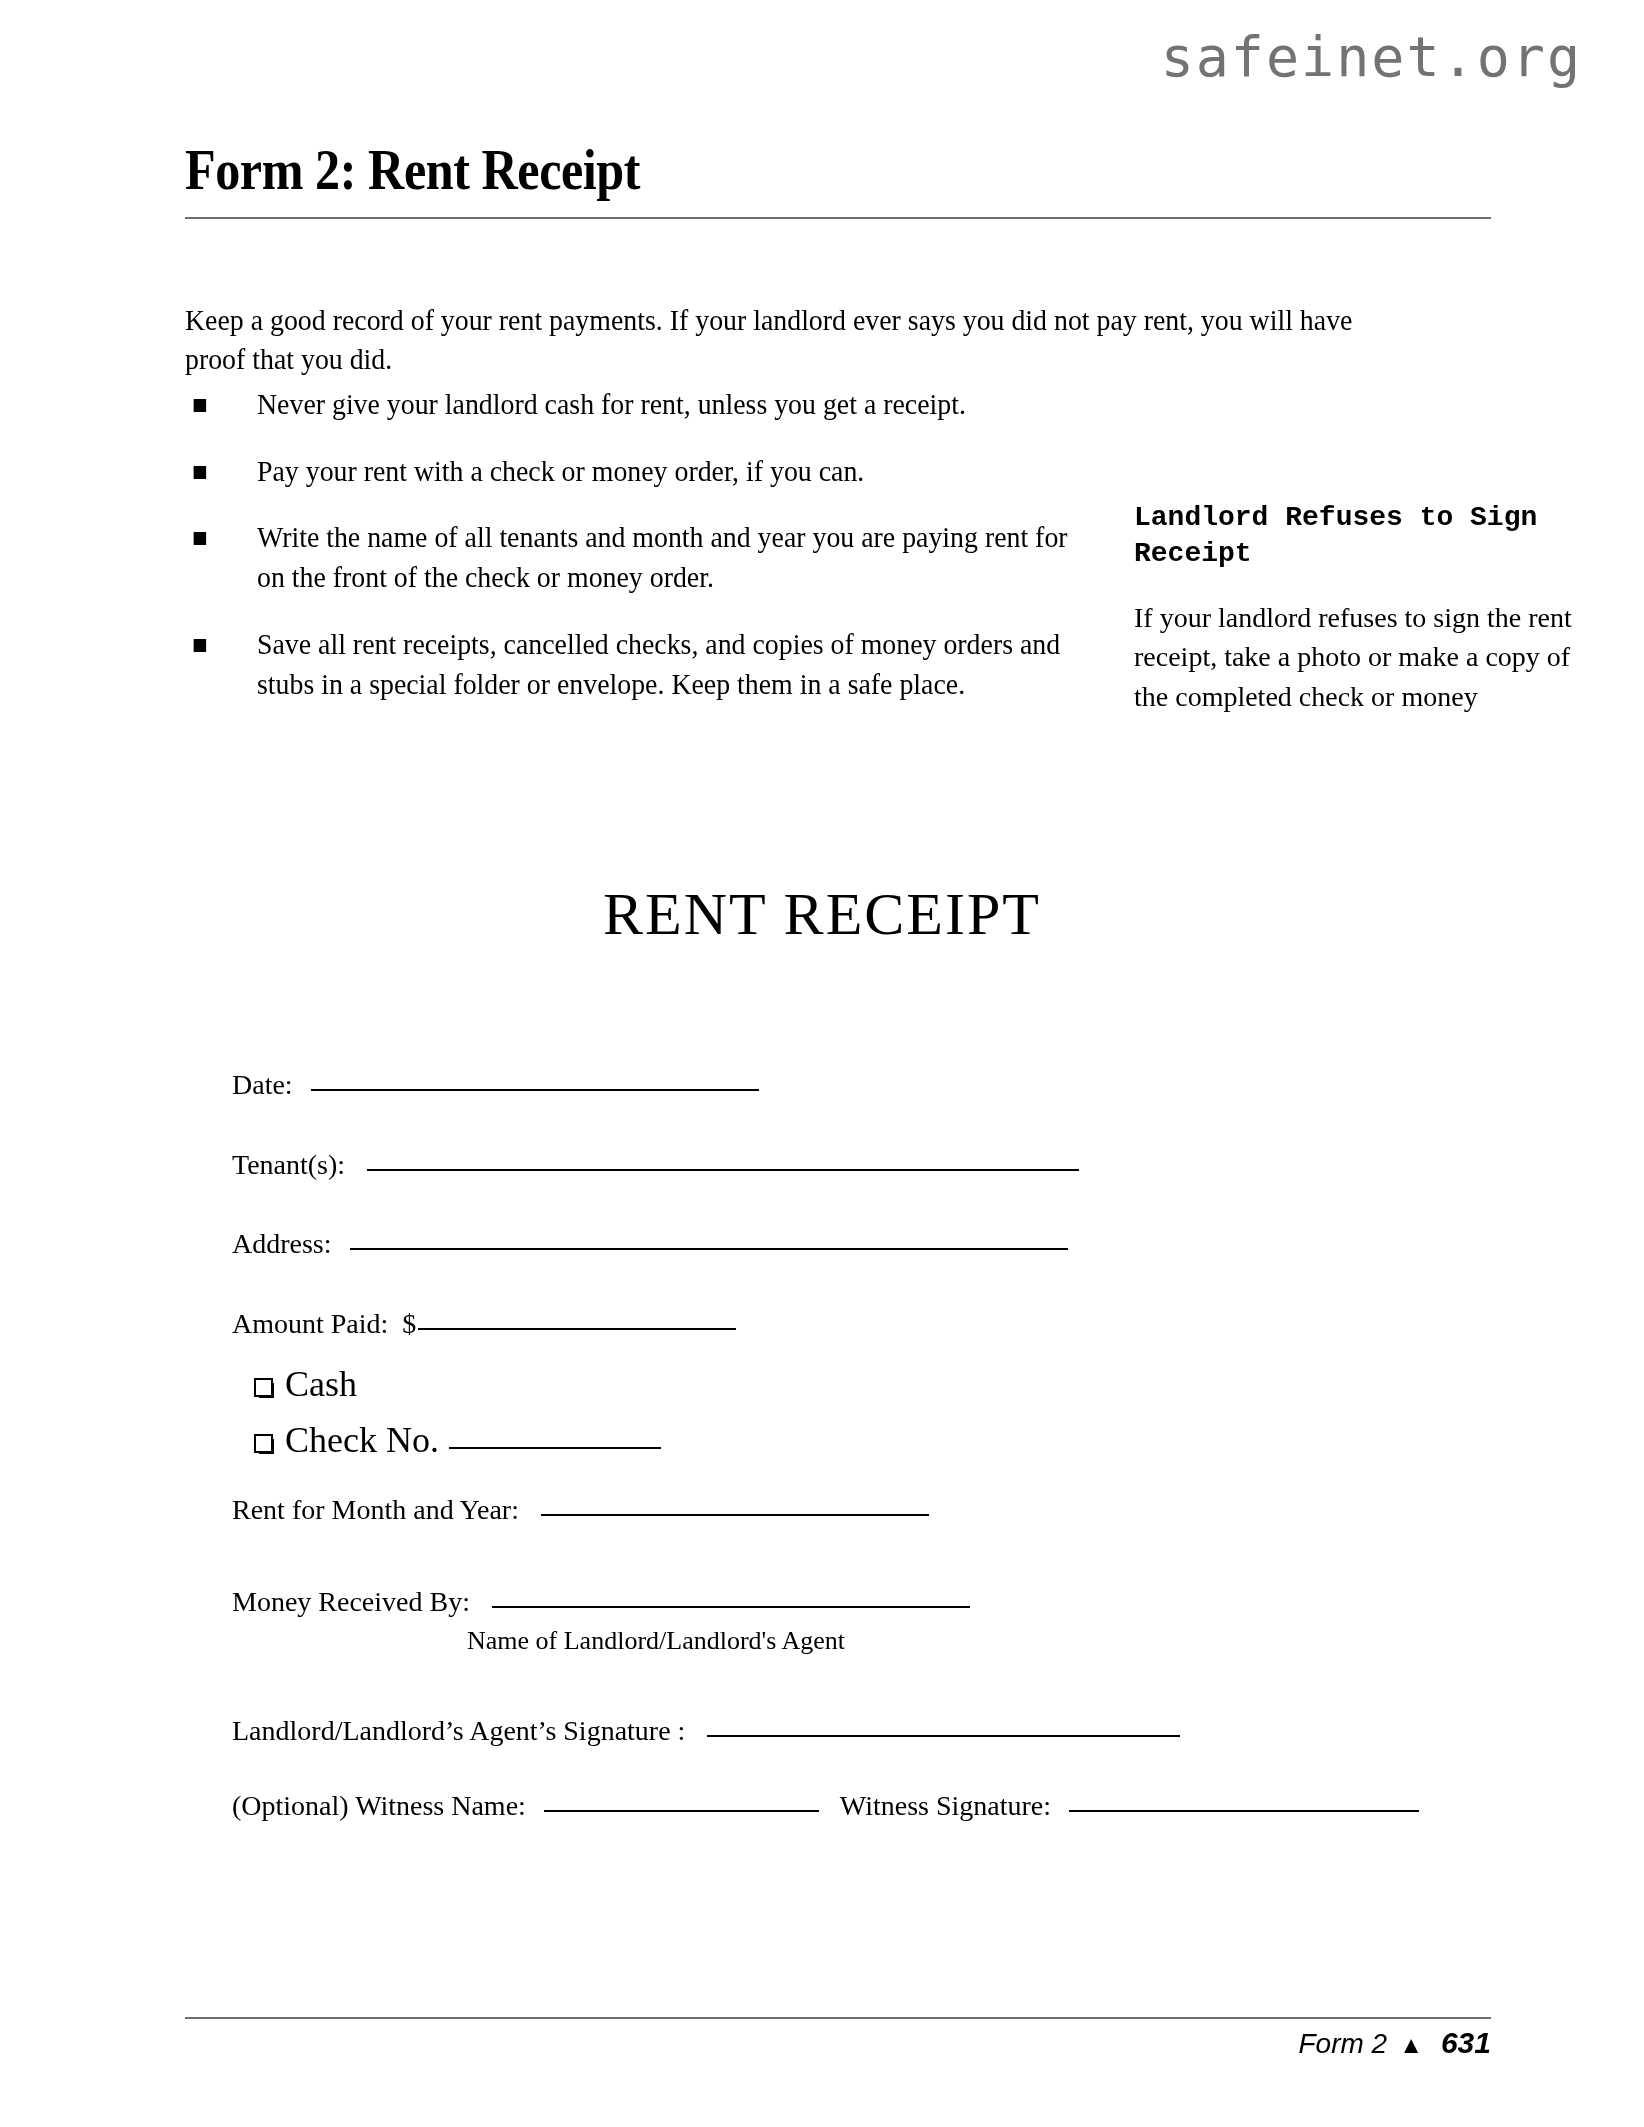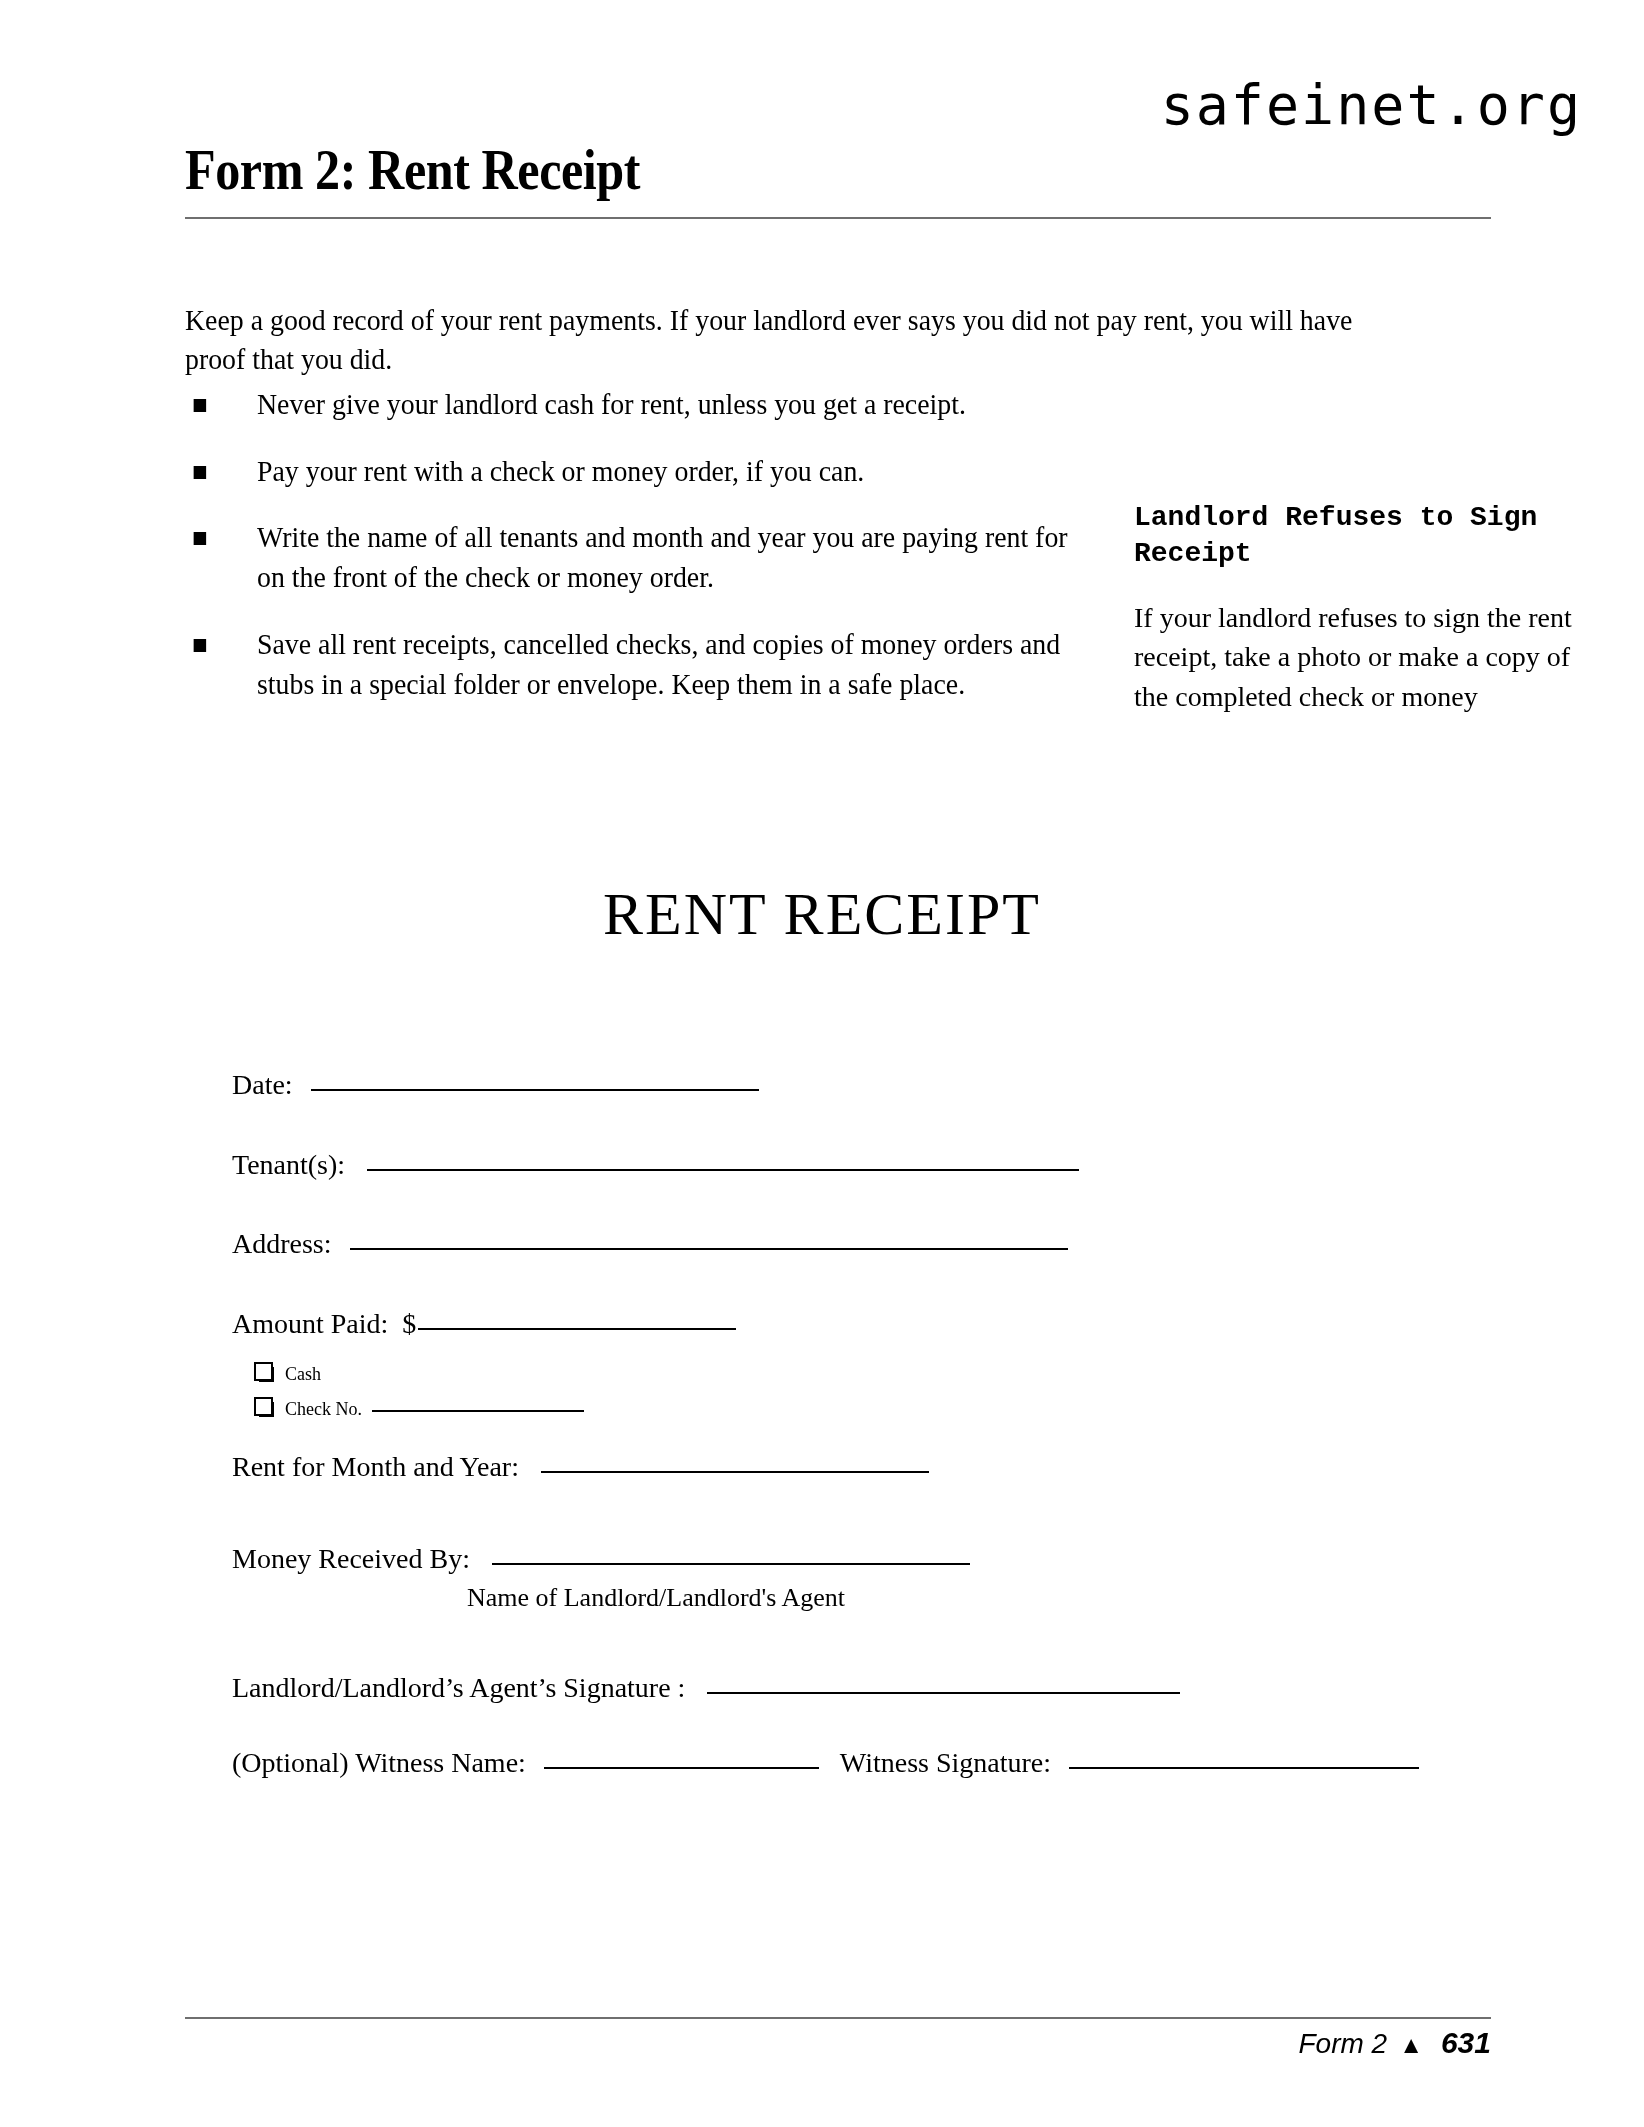--- a/index.html
+++ b/index.html
@@ -22,24 +22,23 @@
   }
 
   
   .watermark {
     position: absolute;
     top: 30px;
     right: 62px;
     font-family: "DejaVu Sans Mono", "Liberation Mono", monospace;
     font-size: 55px;
     letter-spacing: 2px;
-    color: #000000;
+    color: #737373;
     white-space: nowrap;
     line-height: 1;
-    margin-top: 48px;
   }
 
   
   .title-block {
     position: absolute;
     left: 185px;
     top: 140px;
     width: 1130px;
   }
   .doc-title {
@@ -164,21 +163,21 @@
   .b-sig       { width: 473px; margin-left: 22px; }
   .b-wname     { width: 275px; margin-left: 18px; }
   .b-wsig      { width: 350px; margin-left: 18px; }
 
   .checks {
     margin: 22px 0 30px 22px;
   }
   .check-line {
     margin-bottom: 11px;
     white-space: nowrap;
-    font-size: 18px;
+    font-size: 36px;
     line-height: 1.25;
   }
   .cbox {
     display: inline-block;
     position: relative;
     width: 19px;
     height: 19px;
     border: 2.5px solid #000;
     vertical-align: -1px;
     margin-right: 12px;

